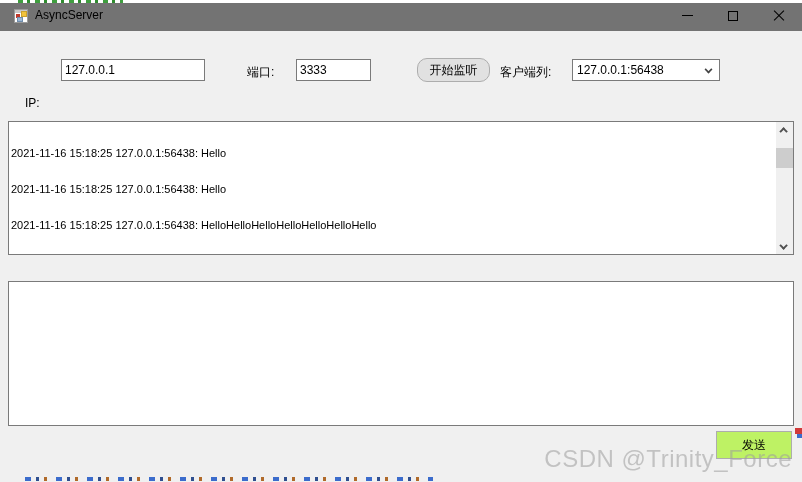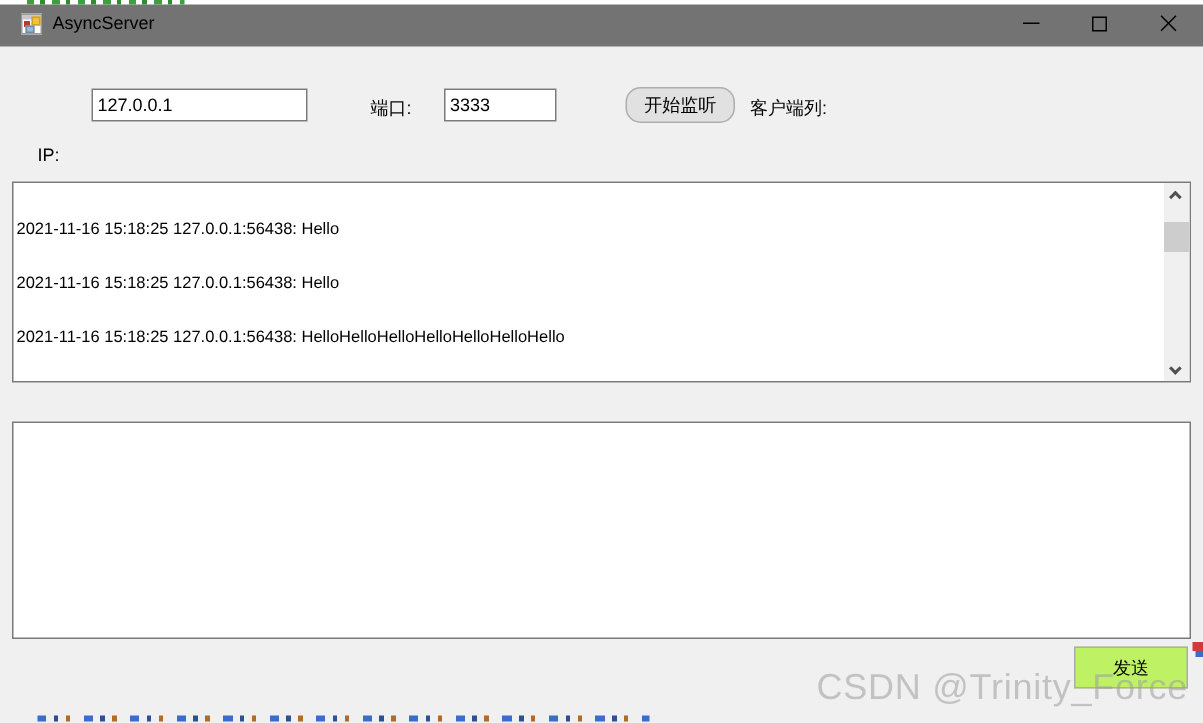--- a/index.html
+++ b/index.html
@@ -108,20 +108,24 @@
 
   <span class="lbl" id="ip-label">IP:</span>
   <input class="tb" id="ip-input" value="127.0.0.1" style="">
 
   <span class="lbl" id="port-label">端口:</span>
   <input class="tb" id="port-input" value="3333" style="">
 
   <div class="btn" id="listen-btn">开始监听</div>
 
   <span class="lbl" id="clients-label">客户端列:</span>
+  <div class="combo">
+    <div class="val">127.0.0.1:56438</div>
+    <div class="chev-down"></div>
+  </div>
 
   <div class="log-box">
     <div class="log-lines">
       <div>2021-11-16 15:18:25 127.0.0.1:56438: Hello</div>
       <div>2021-11-16 15:18:25 127.0.0.1:56438: Hello</div>
       <div>2021-11-16 15:18:25 127.0.0.1:56438: HelloHelloHelloHelloHelloHelloHello</div>
       
       
       
       

